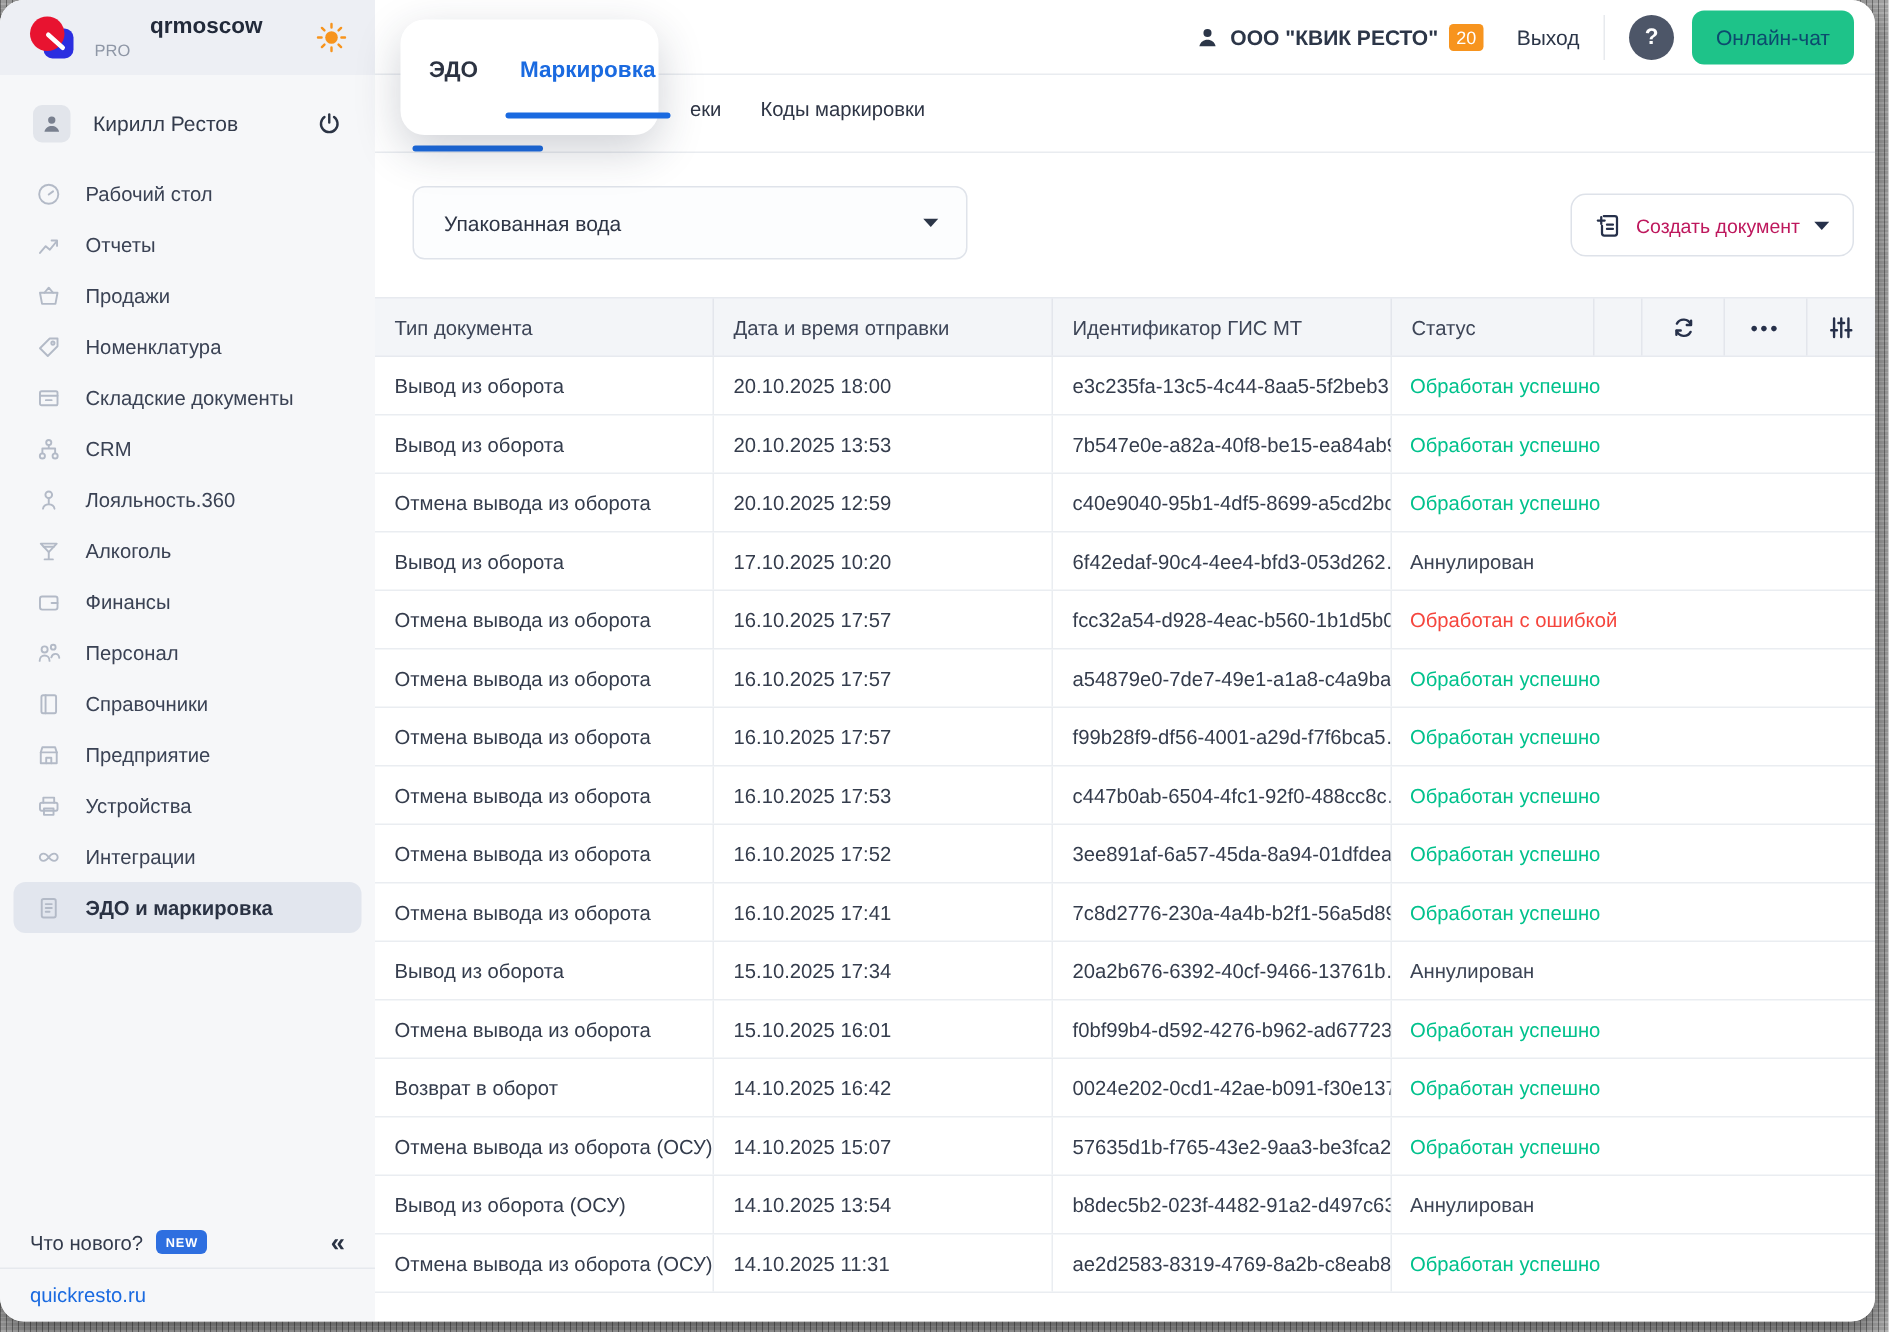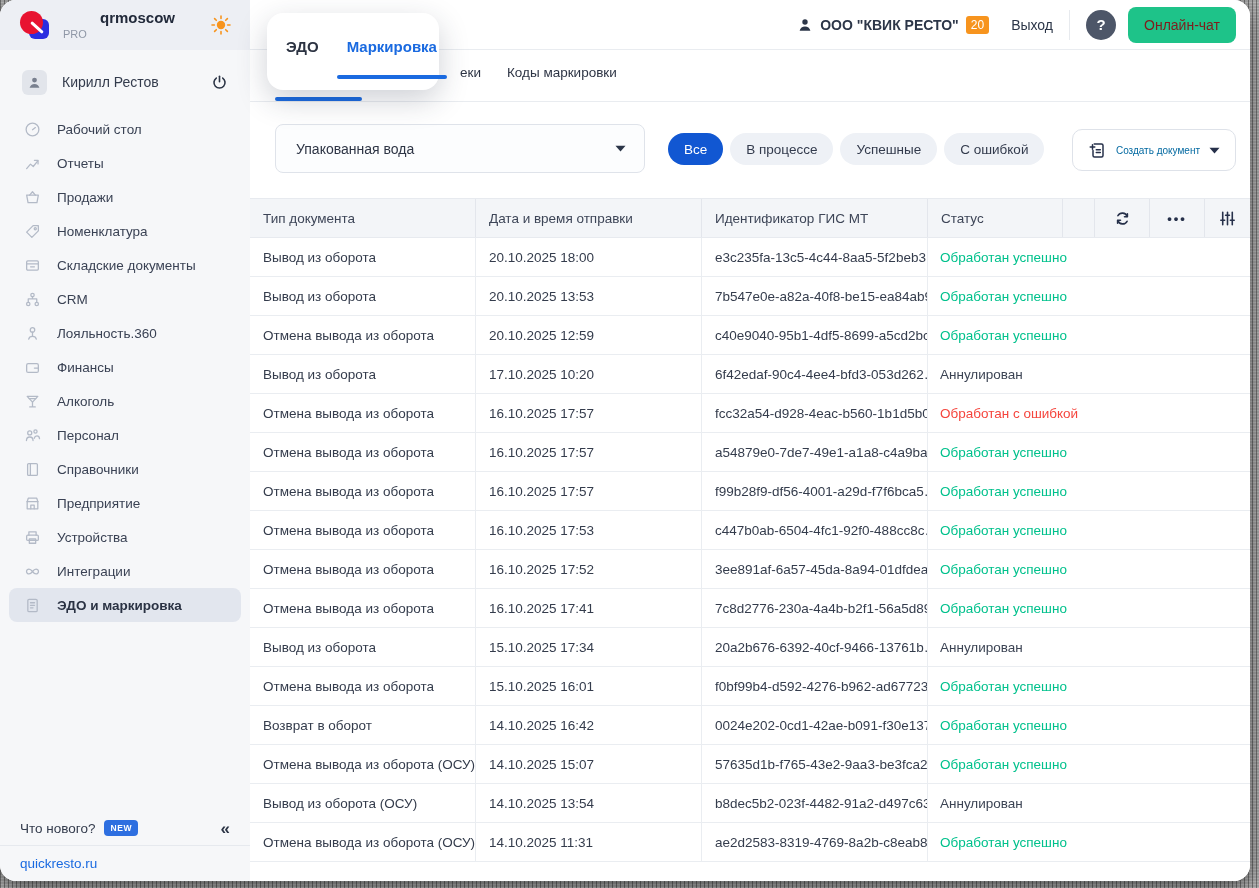--- a/index.html
+++ b/index.html
@@ -49,21 +49,21 @@
   
   .main{position:relative;flex:1;background:#fff;height:100%;}
   .topbar{position:absolute;left:0;top:0;right:0;height:50px;border-bottom:1px solid #e9ecf0;display:flex;align-items:center;justify-content:flex-end;padding-right:14px;box-sizing:border-box;}
   .acct{display:flex;align-items:center;gap:7px;cursor:pointer;}
   .acct .ic{width:16px;height:16px;color:#2c3648;}
   .acct-name{font-size:14px;font-weight:600;color:#2c3648;}
   .badge-20{background:#f7941e;color:#fff;font-size:12px;padding:2px 5px;border-radius:3px;}
   .logout{margin-left:22px;font-size:14px;color:#2c3648;cursor:pointer;}
   .tb-divider{width:1px;height:30px;background:#e7eaee;margin:0 16px;}
   .help{width:30px;height:30px;border-radius:50%;background:#4d5668;color:#fff;font-size:15px;font-weight:bold;display:flex;align-items:center;justify-content:center;cursor:pointer;}
-  .chat-btn{margin-left:12px;height:36px;background:#1ec389;color:#7f1d1d;font-size:14px;border:none;border-radius:8px;padding:0 16px;display:flex;align-items:center;cursor:pointer;}
+  .chat-btn{margin-left:12px;height:36px;background:#1ec389;color:#0c4a6e;font-size:14px;border:none;border-radius:8px;padding:0 16px;display:flex;align-items:center;cursor:pointer;}
   
   .pagetabs-line{position:absolute;left:0;right:0;top:101px;height:1px;background:#e9ecf0;}
   .pagetab{position:absolute;top:65px;font-size:13.5px;color:#2e3545;cursor:pointer;}
   .pagetab.partial{left:210px;}
   .pagetab.second{left:257px;}
   .active-underline{position:absolute;left:25px;top:97px;width:87px;height:3.5px;border-radius:2px;background:#1a6ae0;}
   
   .popup{position:absolute;left:17px;top:13px;width:172px;height:77px;background:#fff;border-radius:16px;box-shadow:0 10px 30px rgba(35,45,70,.22);z-index:20;}
   .popup-tabs{display:flex;gap:28px;padding:24px 0 0 19px;}
   .popup-tab{position:relative;font-size:15px;font-weight:600;color:#2c3342;cursor:pointer;line-height:20px;}
@@ -72,21 +72,21 @@
   
   .group-select{position:absolute;left:25px;top:124px;width:370px;height:49px;box-sizing:border-box;border:1px solid #dfe3ea;border-radius:8px;background:#fcfdfe;display:flex;align-items:center;padding:0 18px 0 20px;cursor:pointer;}
   .group-select .val{font-size:14px;color:#2e3545;}
   .group-select .caret{margin-left:auto;}
   .caret{width:11px;height:7px;}
   .chips{position:absolute;left:418px;top:133px;display:flex;gap:7px;}
   .chip{height:32px;border-radius:16px;background:#eef1f6;color:#333b4d;font-size:13.5px;display:flex;align-items:center;padding:0 16px;cursor:pointer;}
   .chip.active{background:#1157d2;color:#fff;}
   .create-btn{position:absolute;right:14px;top:129px;height:42px;box-sizing:border-box;border:1px solid #dee2e9;border-radius:10px;background:#fff;display:flex;align-items:center;gap:9px;padding:0 15px;cursor:pointer;}
   .create-btn .ic{width:19px;height:19px;color:#26304a;}
-  .create-btn .lb{font-size:10px;color:#0369a1;}
+  .create-btn .lb{font-size:13px;color:#be185d;}
   
   .table{position:absolute;left:0;right:0;top:198px;}
   .thead{display:flex;height:40px;background:#f3f5f8;border-top:1px solid #e7eaef;border-bottom:1px solid #e7eaef;box-sizing:border-box;}
   .th{display:flex;align-items:center;padding-left:13px;font-size:13.5px;color:#3d4557;border-right:1px solid #e3e6ec;box-sizing:border-box;}
   .th-gap{width:32px;border-right:1px solid #e3e6ec;box-sizing:border-box;}
   .th-icon{display:flex;align-items:center;justify-content:center;box-sizing:border-box;cursor:pointer;color:#26304a;}
   .th-icon.w55{width:55px;border-right:1px solid #e3e6ec;}
   .th-icon.w45{width:45px;}
   .dots{font-size:13px;font-weight:bold;letter-spacing:2px;color:#26304a;}
   .trow{display:flex;height:39px;border-bottom:1px solid #eaedf1;box-sizing:border-box;cursor:pointer;}
@@ -200,34 +200,34 @@
               <circle cx="8" cy="4.6" r="2.1"></circle>
               <path d="M8 6.7v3.6"></path>
               <path d="M4.4 13.3c.3-1.7 1.8-2.7 3.6-2.7s3.3 1 3.6 2.7"></path>
             </svg>
           </span>
                  <span class="lb">Лояльность.360</span>
         </div>
         <div class="sb-item">
           <span class="ic">
             <svg viewBox="0 0 16 16" width="17" height="17" fill="none" stroke="currentColor" stroke-width="1.2" stroke-linecap="round" stroke-linejoin="round">
+              <path d="M3 3.2h10l-5 5.4z"></path>
+              <path d="M8 8.6v4.5M5.4 13.1h5.2M4.8 5.2h6.4"></path>
+            </svg>
+          </span>
+                 <span class="lb">Алкоголь</span>
+        </div>
+        <div class="sb-item">
+          <span class="ic">
+            <svg viewBox="0 0 16 16" width="17" height="17" fill="none" stroke="currentColor" stroke-width="1.2" stroke-linecap="round" stroke-linejoin="round">
               <rect x="2.5" y="4.4" width="11" height="8.2" rx="1.4"></rect>
               <path d="M9.8 8.5h3.7"></path>
             </svg>
           </span>
                  <span class="lb">Финансы</span>
-        </div>
-        <div class="sb-item">
-          <span class="ic">
-            <svg viewBox="0 0 16 16" width="17" height="17" fill="none" stroke="currentColor" stroke-width="1.2" stroke-linecap="round" stroke-linejoin="round">
-              <path d="M3 3.2h10l-5 5.4z"></path>
-              <path d="M8 8.6v4.5M5.4 13.1h5.2M4.8 5.2h6.4"></path>
-            </svg>
-          </span>
-                 <span class="lb">Алкоголь</span>
         </div>
         <div class="sb-item">
           <span class="ic">
             <svg viewBox="0 0 16 16" width="17" height="17" fill="none" stroke="currentColor" stroke-width="1.2" stroke-linecap="round" stroke-linejoin="round">
               <circle cx="5.4" cy="5.6" r="1.9"></circle>
               <circle cx="10.8" cy="4.2" r="1.5"></circle>
               <path d="M2.3 12.8c0-2.1 1.4-3.4 3.1-3.4s3.1 1.3 3.1 3.4"></path>
               <path d="M9.6 10.6c.4-1.4 1.4-2.2 2.6-2.2s2.2.9 2.4 2.5"></path>
             </svg>
           </span>
@@ -326,26 +326,20 @@
     </div>
 
     <div class="group-select">
       <span class="val">Упакованная вода</span>
       <span class="caret">
         <svg class="caret" viewBox="0 0 11 7" width="11" height="7">
             <path d="M0.5 0.8h10L5.5 6.4z" fill="#2c3648"></path>
           </svg>
       </span>
     </div>
-    <div class="chips" id="chips">
-        <div class="chip active">Все</div>
-        <div class="chip">В процессе</div>
-        <div class="chip">Успешные</div>
-        <div class="chip">С ошибкой</div>
-      </div>
     <button class="create-btn">
       <span class="ic">
         <svg viewBox="0 0 19 19" width="19" height="19" fill="none" stroke="currentColor" stroke-width="1.5" stroke-linecap="round" stroke-linejoin="round">
             <path d="M6.2 3h7.3a1.5 1.5 0 011.5 1.5v10a1.5 1.5 0 01-1.5 1.5h-7a1.5 1.5 0 01-1.5-1.5V9.5"></path>
             <path d="M2.2 6h4.6M4.5 3.7v4.6"></path>
             <path d="M8.3 8.8h4M8.3 11.6h4"></path>
           </svg>
       </span>
       <span class="lb">Создать документ</span>
       <svg class="caret" viewBox="0 0 11 7" width="11" height="7">

